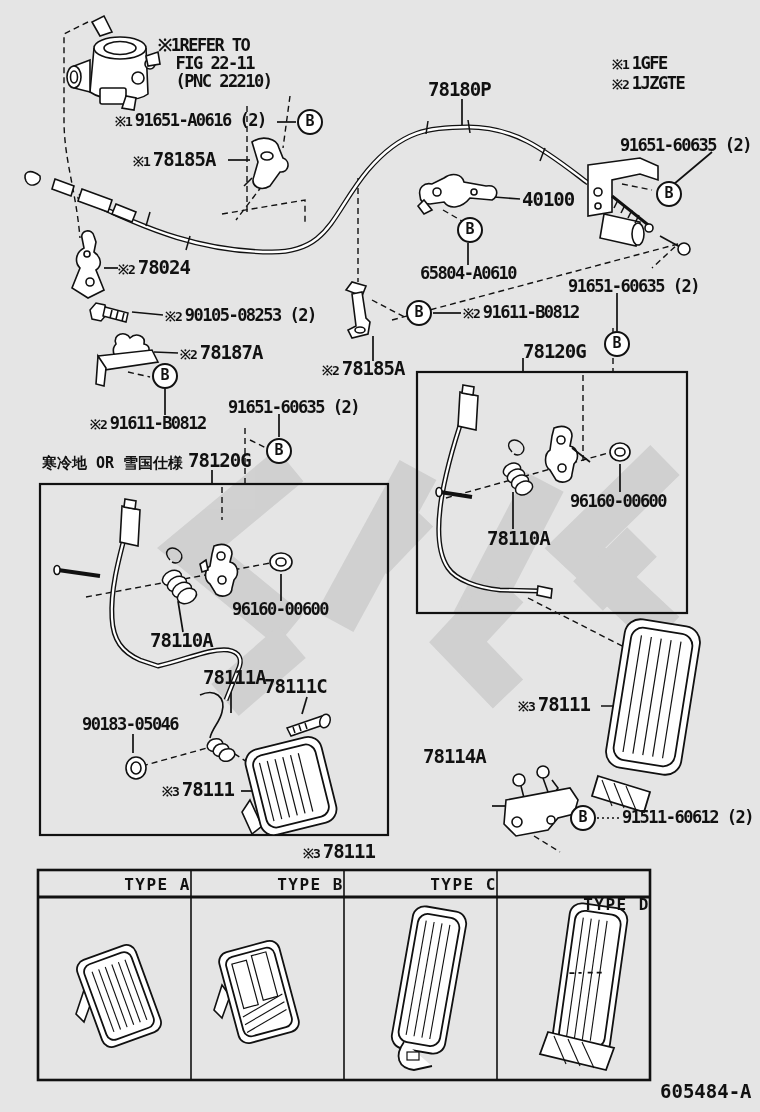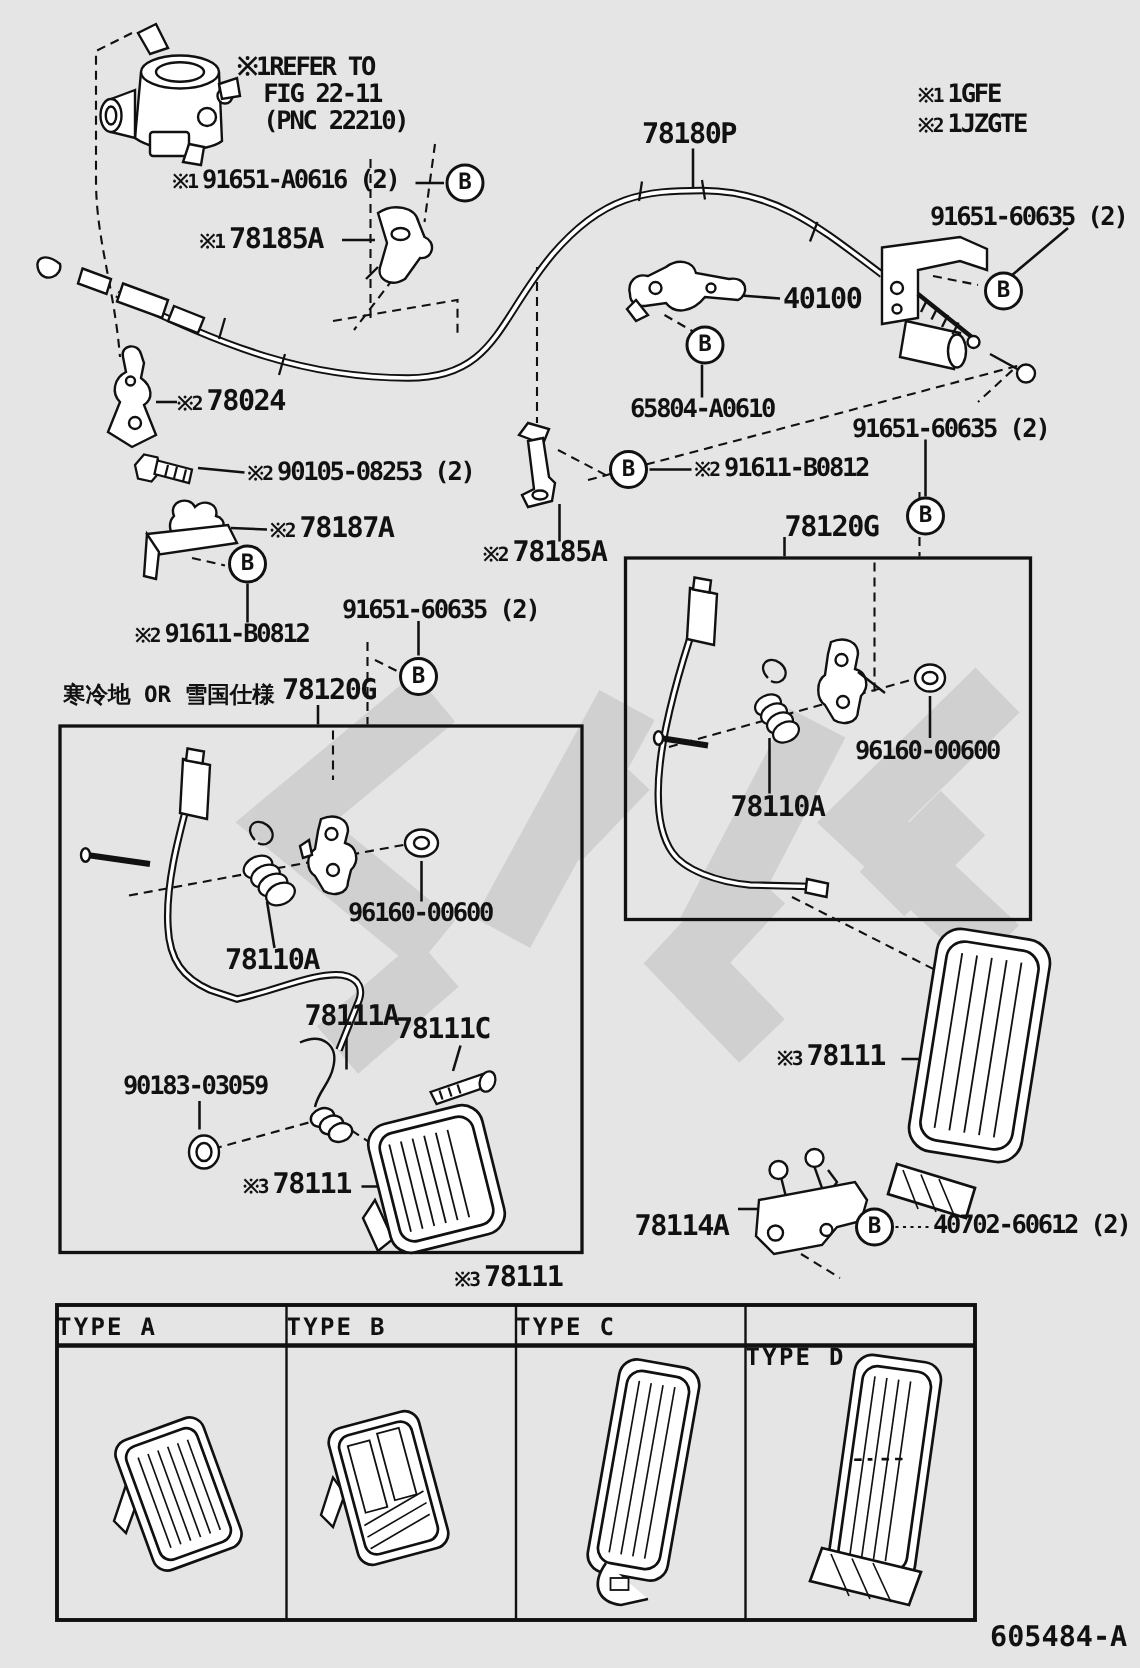--- a/index.html
+++ b/index.html
@@ -8,21 +8,21 @@
   #art{position:absolute;left:0;top:0;}
   .lbl{position:absolute;font:bold 17px "DejaVu Sans Mono",monospace;letter-spacing:-1.5px;
        color:#111;white-space:nowrap;line-height:1.05;}
   .lbl.big{font-size:19px;letter-spacing:-1px;}
   .lbl.pre{white-space:pre;}
   .pfx{font-size:13px;letter-spacing:-1px;margin-right:3px;}
   .pfx:empty{display:none;}
   .bmark{position:absolute;width:26px;height:26px;border:2.2px solid #111;border-radius:50%;
          box-sizing:border-box;text-align:center;font:bold 15px "DejaVu Sans Mono",monospace;
          line-height:21px;background:#fff;}
-  .th{position:absolute;width:153px;text-align:left;font:bold 16px "DejaVu Sans Mono",monospace;
+  .th{position:absolute;width:153px;text-align:right;font:bold 16px "DejaVu Sans Mono",monospace;
       letter-spacing:1.5px;}
   .doc{position:absolute;font:bold 19px "DejaVu Sans Mono",monospace;letter-spacing:0;}
   .jp{font-size:15px;letter-spacing:0;}
 </style>
 </head>
 <body>
 
 <div id="canvas">
 
 <svg id="art" width="760" height="1112" viewBox="0 0 760 1112">
@@ -404,29 +404,29 @@
 <div class="lbl big" style="left:322px;top:359px"><span class="pfx">※2</span><span>78185A</span></div>
 
 <div class="lbl jp" style="left:42px;top:456px">寒冷地 OR 雪国仕様</div>
 <div class="lbl big" style="left:188px;top:451px"><span>78120G</span></div>
 <div class="lbl big" style="left:523px;top:342px"><span>78120G</span></div>
 
 <div class="lbl" style="left:232px;top:601px"><span>96160-00600</span></div>
 <div class="lbl big" style="left:150px;top:631px"><span>78110A</span></div>
 <div class="lbl big" style="left:203px;top:668px"><span>78111A</span></div>
 <div class="lbl big" style="left:264px;top:677px"><span>78111C</span></div>
-<div class="lbl" style="left:82px;top:716px"><span>90183-03059</span></div>
+<div class="lbl" style="left:82px;top:716px"><span>90183-05046</span></div>
 <div class="lbl big" style="left:162px;top:780px"><span class="pfx">※3</span><span>78111</span></div>
 <div class="lbl big" style="left:303px;top:842px"><span class="pfx">※3</span><span>78111</span></div>
 
 <div class="lbl" style="left:570px;top:493px"><span>96160-00600</span></div>
 <div class="lbl big" style="left:487px;top:529px"><span>78110A</span></div>
 <div class="lbl big" style="left:518px;top:695px"><span class="pfx">※3</span><span>78111</span></div>
-<div class="lbl big" style="left:423px;top:808px"><span>78114A</span></div>
-<div class="lbl" style="left:622px;top:809px"><span>40702-60612 (2)</span></div>
+<div class="lbl big" style="left:423px;top:747px"><span>78114A</span></div>
+<div class="lbl" style="left:622px;top:809px"><span>91511-60612 (2)</span></div>
 
 <div class="bmark" style="left:297px;top:109px">B</div>
 <div class="bmark" style="left:656px;top:181px">B</div>
 <div class="bmark" style="left:457px;top:217px">B</div>
 <div class="bmark" style="left:406px;top:300px">B</div>
 <div class="bmark" style="left:604px;top:331px">B</div>
 <div class="bmark" style="left:152px;top:363px">B</div>
 <div class="bmark" style="left:266px;top:438px">B</div>
 <div class="bmark" style="left:570px;top:805px">B</div>
 

